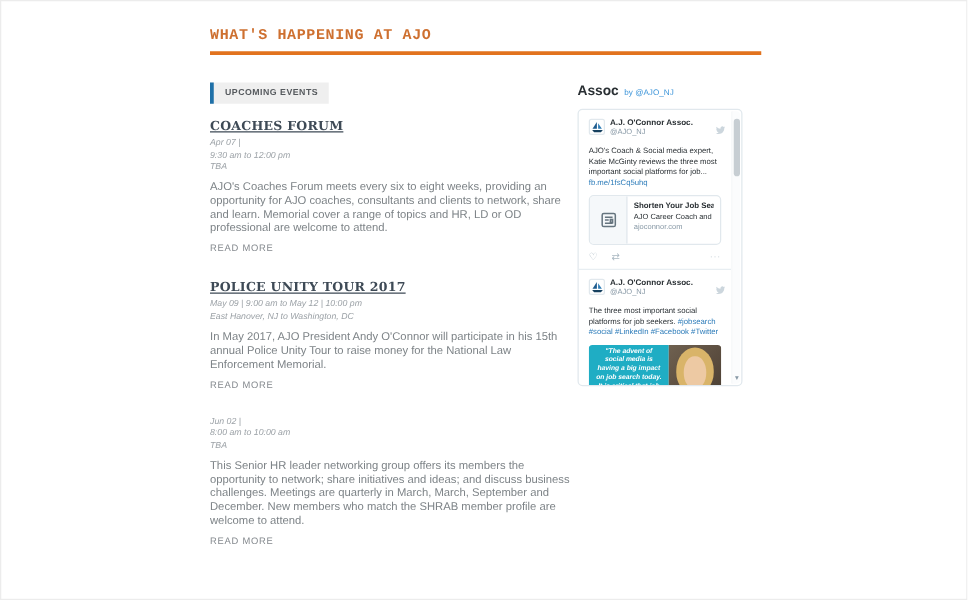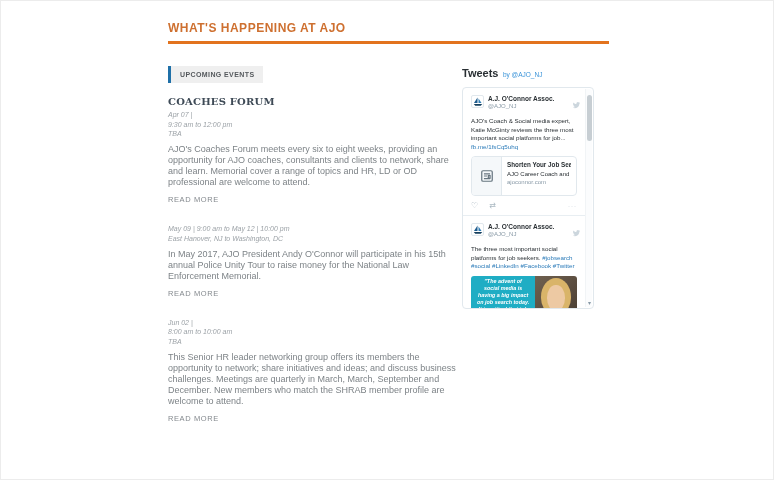--- a/index.html
+++ b/index.html
@@ -1,28 +1,28 @@
 <!DOCTYPE html>
 <html><head>
 <meta charset="utf-8">
 <style>
   * { margin:0; padding:0; box-sizing:border-box; }
   body { font-family:"Liberation Sans", sans-serif; background:#fff; }
   .canvas { position:relative; width:774px; height:480px; background:#fff; overflow:hidden; border:1px solid #ececec; }
 
   .content { position:absolute; left:167px; top:20px; width:441px; }
-  .page-title { font-family:Liberation Sans, sans-serif; font-size:12px; font-weight:bold; letter-spacing:.5px; color:#CE7030; }
+  .page-title { font-family:Liberation Mono, monospace; font-size:12px; font-weight:bold; letter-spacing:.5px; color:#CE7030; }
   .divider { margin-top:6px; height:3px; width:441px; background:#E2731E; }
 
   
   .left-col { position:absolute; left:0; top:42px; width:293px; }
   .tab { display:inline-block; background:#EFEFEF; border-left:3px solid #1F70A8; padding:5px 9px; font-size:7px; font-weight:bold; letter-spacing:.4px; color:#55595D; cursor:pointer; }
   .event { margin-top:13px; }
   .event + .event { margin-top:19px; }
-  .event h3 { font-family:"DejaVu Serif", serif; font-size:10px; font-weight:bold; letter-spacing:.2px; color:#3E4A56; margin-bottom:4px; cursor:pointer; }
+  .event h3 { font-family:"DejaVu Serif", serif; font-size:10px; font-weight:bold; letter-spacing:.2px; color:#3E4A56; margin-bottom:4px; cursor:pointer;text-decoration:underline; }
   .meta { font-size:7px; font-style:italic; color:#9CA2A7; line-height:7px; margin-bottom:2.5px; }
   .desc { margin-top:7px; font-size:9px; line-height:11px; color:#7D8387; }
   .readmore { display:inline-block; margin-top:6px; font-size:7.5px; letter-spacing:.6px; color:#84898E; text-decoration:none; cursor:pointer; }
 
   
   .twitter-col { position:absolute; left:294px; top:42px; width:132px; }
   .tw-header { white-space:nowrap; }
   .tw-title { font-size:11px; font-weight:bold; color:#292F33; }
   .tw-by { font-size:6.5px; color:#3B94D9; text-decoration:none; cursor:pointer; }
   .tw-box { margin-top:6px; position:relative; height:222px; border:1px solid #E1E8ED; border-radius:4px; background:#fff; overflow:hidden; }
@@ -79,40 +79,41 @@
       <article class="event">
         <h3>COACHES FORUM</h3>
         <div class="meta">Apr 07 |</div>
         <div class="meta">9:30 am to 12:00 pm</div>
         <div class="meta">TBA</div>
         <p class="desc">AJO's Coaches Forum meets every six to eight weeks, providing an opportunity for AJO coaches, consultants and clients to network, share and learn. Memorial cover a range of topics and HR, LD or OD professional are welcome to attend.</p>
         <a class="readmore">READ MORE</a>
       </article>
 
       <article class="event">
+        <h3>POLICE UNITY TOUR 2017</h3>
         <div class="meta">May 09 | 9:00 am to May 12 | 10:00 pm</div>
         <div class="meta">East Hanover, NJ to Washington, DC</div>
         <p class="desc">In May 2017, AJO President Andy O'Connor will participate in his 15th annual Police Unity Tour to raise money for the National Law Enforcement Memorial.</p>
         <a class="readmore">READ MORE</a>
       </article>
 
       <article class="event">
         <div class="meta">Jun 02 |</div>
         <div class="meta">8:00 am to 10:00 am</div>
         <div class="meta">TBA</div>
         <p class="desc">This Senior HR leader networking group offers its members the opportunity to network; share initiatives and ideas; and discuss business challenges. Meetings are quarterly in March, March, September and December. New members who match the SHRAB member profile are welcome to attend.</p>
         <a class="readmore">READ MORE</a>
       </article>
 
       
     </div>
 
     <div class="twitter-col">
       <div class="tw-header">
-        <span class="tw-title">Tweets</span>
+        <span class="tw-title">Assoc</span>
         <a class="tw-by">by @AJO_NJ</a>
       </div>
 
       <div class="tw-box">
         <div class="tw-scrollpane">
 
           <div class="tweet">
             <div class="tweet-head">
               <span class="avatar">
                 <svg viewBox="0 0 20 20">

